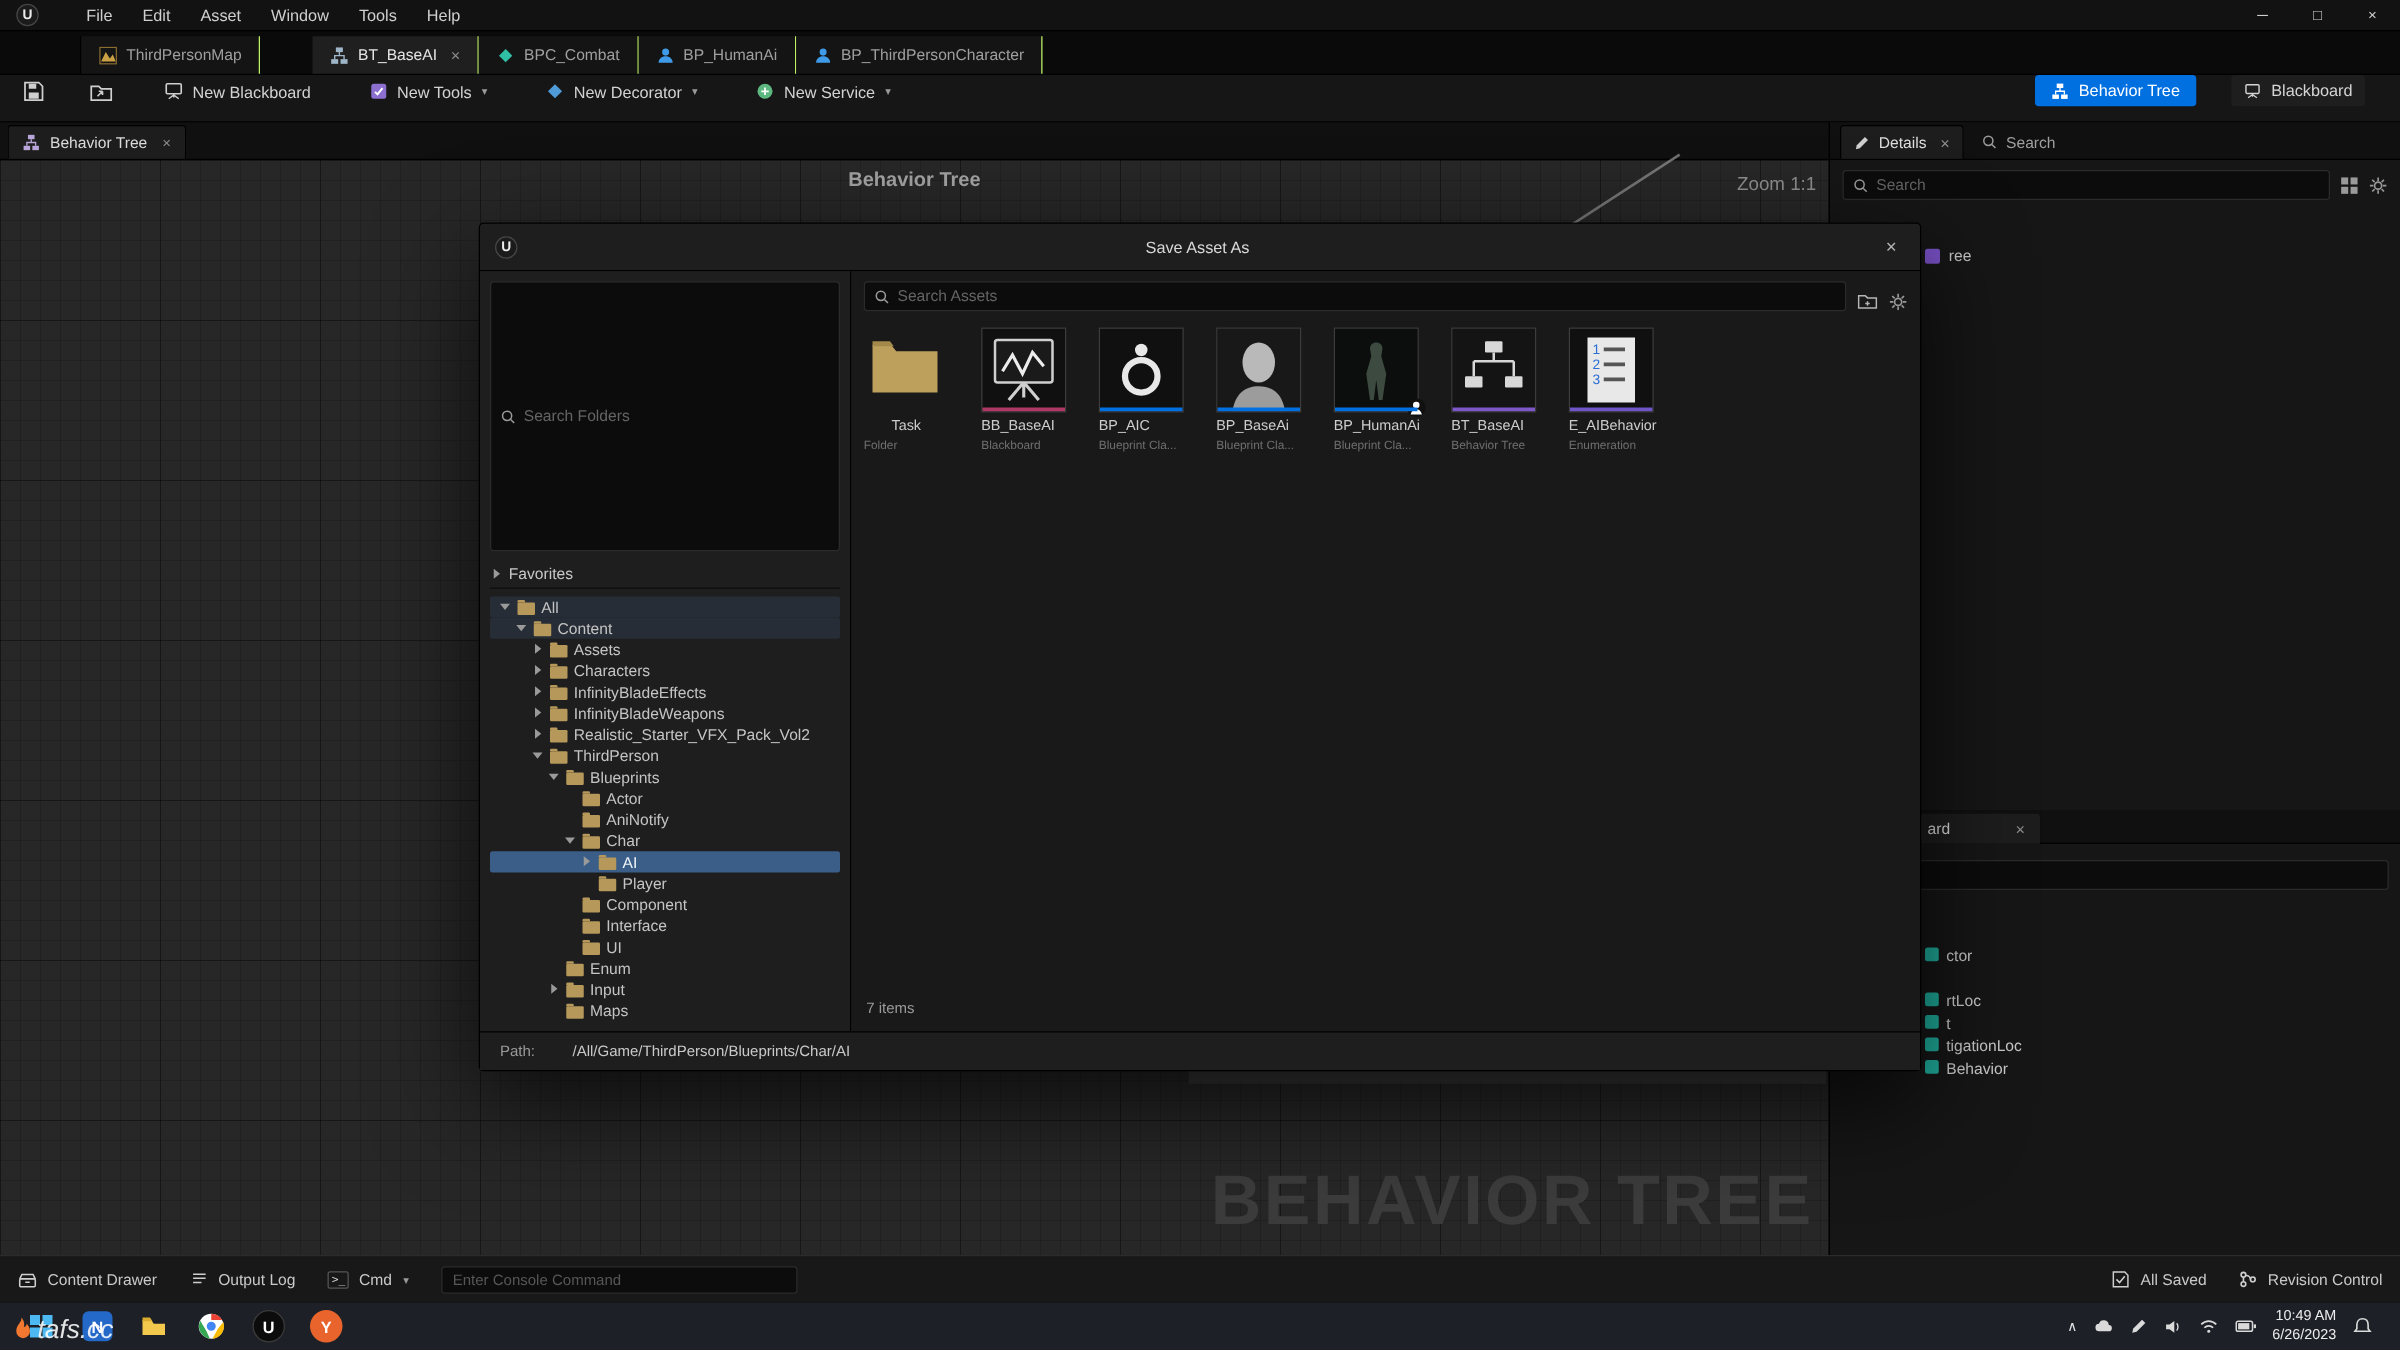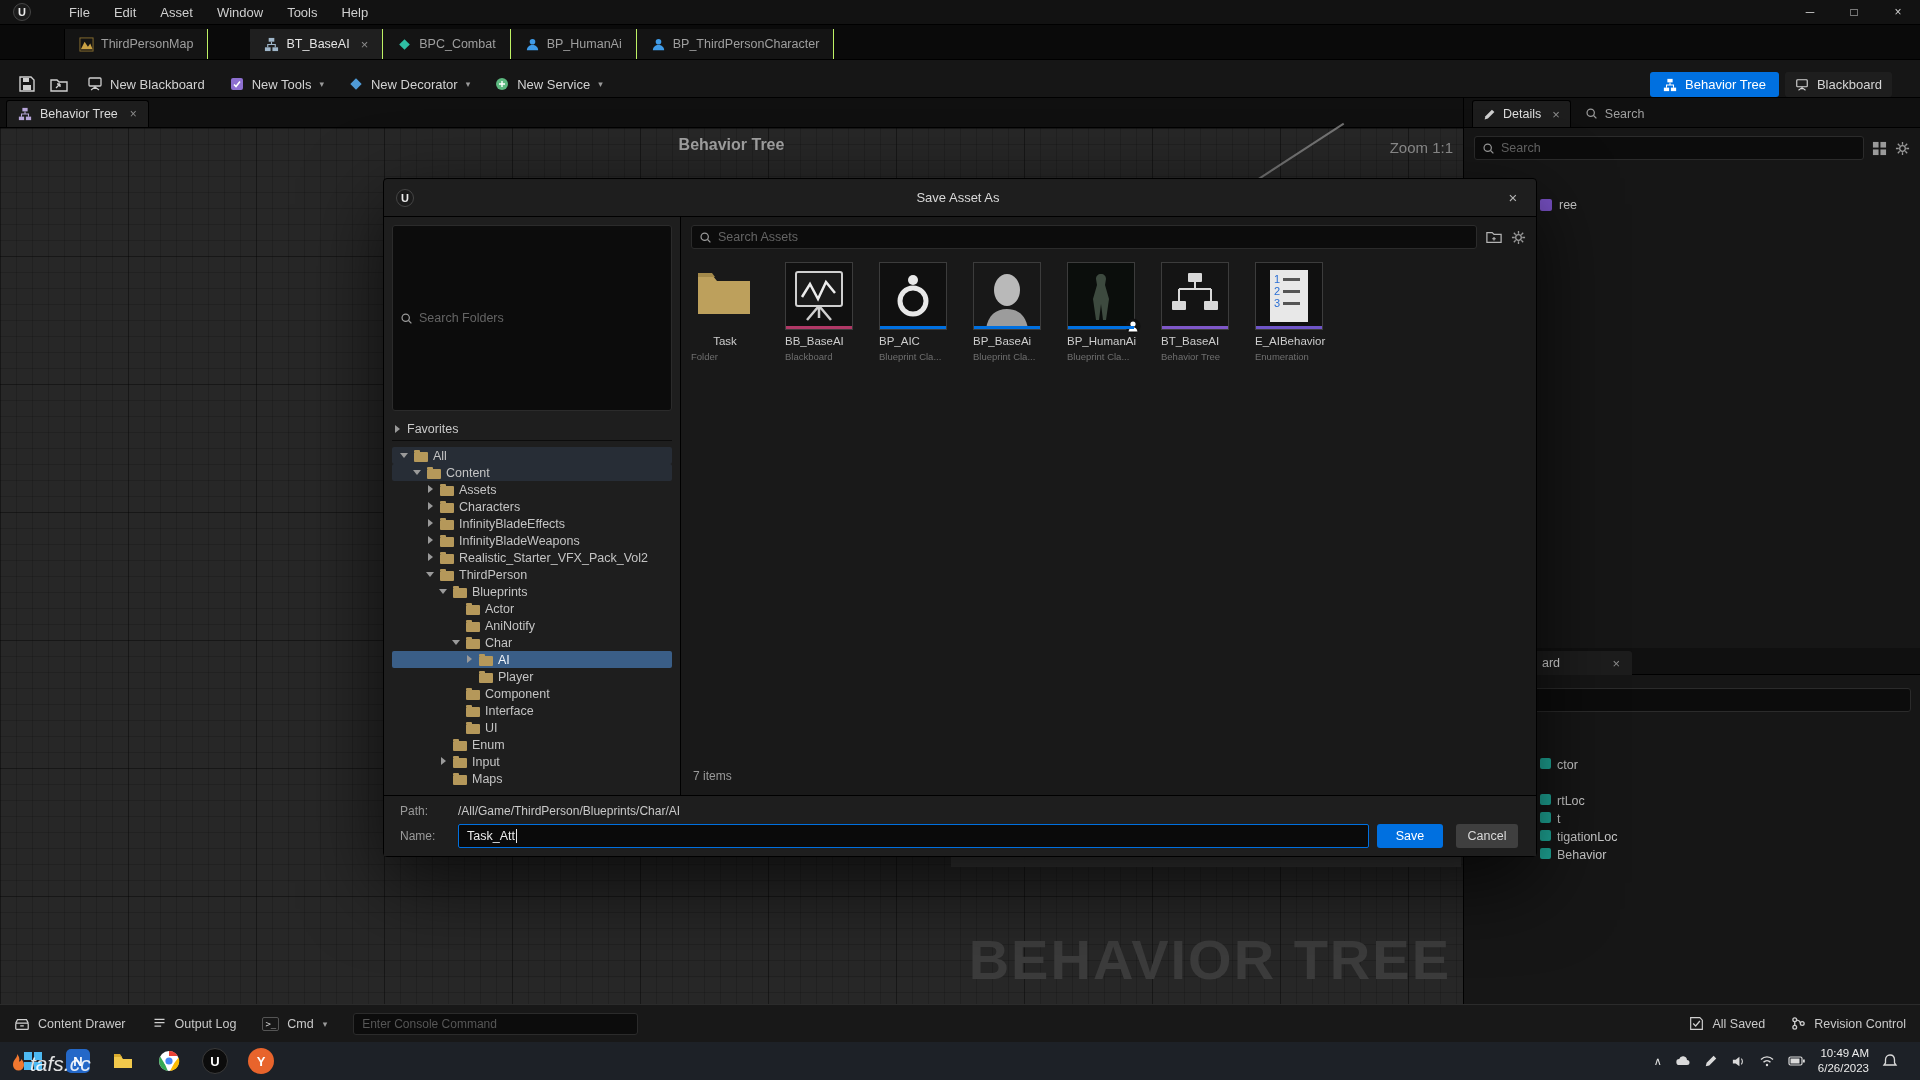--- a/index.html
+++ b/index.html
@@ -24,21 +24,21 @@
 .atab.active{background:#1f1f1f;color:#e4e4e4}
 .ticon{width:15px;height:15px;flex:none}
 .ticon svg{display:none}
 .atab[data-kind=level] .k-level{display:block}
 .atab[data-kind=bt] .k-bt{display:block}
 .atab[data-kind=component] .k-component{display:block}
 .atab[data-kind=person] .k-person{display:block}
 .tclose{color:#8d8d8d;margin-left:4px;font-size:13px}
 
 
-.toolbar{position:absolute;left:0;top:60px;width:1920px;height:38px;background:#161616;border-bottom:1px solid #000;display:flex;align-items:flex-end;padding:0 14px;gap:6px}
+.toolbar{position:absolute;left:0;top:60px;width:1920px;height:38px;background:#161616;border-bottom:1px solid #000;display:flex;align-items:flex-start;padding:0 14px;gap:28px}
 .ibtn{display:flex;align-items:center;justify-content:center;padding:4px}
 .tbtn{display:flex;align-items:center;gap:7px;padding:5px 9px;color:#d2d2d2;font-size:13px;white-space:nowrap}
 .caret{font-size:9px;color:#9a9a9a;margin-left:1px}
 .flex-sp{flex:1}
 .btn-primary{background:#0070e0;color:#fff;border-radius:3px;padding:5px 13px;display:flex;gap:8px;align-items:center;font-size:13px}
 .btn-flat{display:flex;gap:8px;align-items:center;padding:5px 10px;color:#d5d5d5;background:#1e1e1e;border-radius:3px;margin-right:14px}
 
 
 .subrow{position:absolute;left:0;top:98px;width:1463px;height:30px;background:#101010;border-bottom:1px solid #000;display:flex;align-items:flex-end}
 .doctab{height:27px;margin-left:6px;background:#1d1d1d;border:1px solid #000;border-bottom:none;border-radius:3px 3px 0 0;display:flex;align-items:center;gap:8px;padding:0 11px;font-size:12.5px;color:#dadada}
@@ -85,21 +85,21 @@
 .tree{margin-top:6px;overflow:hidden}
 .trow{display:flex;align-items:center;gap:5px;height:17px;font-size:12.5px;color:#c4c4c4;padding-left:calc(8px + var(--lv,0)*13px);border-radius:2px;white-space:nowrap}
 .trow.soft{background:#272d36}
 .trow.selected{background:#3a5e87;color:#f0f4f9}
 .tarrow{width:9px;height:9px;position:relative;flex:none}
 .trow[data-arrow=open] .tarrow::before{content:"";position:absolute;left:0;top:2px;border-left:4px solid transparent;border-right:4px solid transparent;border-top:5px solid #9a9a9a}
 .trow[data-arrow=closed] .tarrow::before{content:"";position:absolute;left:2px;top:0;border-top:4px solid transparent;border-bottom:4px solid transparent;border-left:5px solid #9a9a9a}
 .tfolder{width:14px;height:10px;flex:none;background:#b5985a;border-radius:1px;position:relative;margin-top:2px}
 .tfolder::before{content:"";position:absolute;left:0;top:-2px;width:6px;height:2px;background:#b5985a;border-radius:1px 1px 0 0}
 .dlg-right{flex:1;display:flex;flex-direction:column;background:#191919;padding:8px 10px;min-width:0}
-.asset-toolbar{display:flex;align-items:center;gap:9px}
+.asset-toolbar{display:flex;align-items:flex-end;gap:9px}
 .tiles{display:flex;flex-wrap:wrap;gap:12px 9px;margin-top:13px;align-content:flex-start;flex:1;min-height:0}
 .tile{width:85px;display:flex;flex-direction:column}
 .thumb{width:68px;height:68px;position:relative;background:#101010;border:1px solid #3c3c3c}
 .tile[data-kind=folder] .thumb{background:transparent;border:none}
 .thumb .v{display:none;position:absolute;left:0;top:0}
 .tile[data-kind=folder] .v-folder{display:block}
 .tile[data-kind=blackboard] .v-blackboard{display:block}
 .tile[data-kind=aic] .v-aic{display:block}
 .tile[data-kind=head] .v-head{display:block}
 .tile[data-kind=human] .v-human{display:block}
@@ -656,29 +656,20 @@
           </div>
         </div>
       <div class="items-count">7 items</div>
     </div>
   </div>
   <div class="dlg-footer">
     <div class="path-row">
       <span class="rowlabel">Path:</span>
       <span class="path-value">/All/Game/ThirdPerson/Blueprints/Char/AI</span>
     </div>
-    <div class="name-row">
-      <span class="rowlabel">Name:</span>
-      <div class="name-input">
-        <span>Task_Att</span>
-        <i class="caret-i"></i>
-      </div>
-      <span class="btn-save">Save</span>
-      <span class="btn-cancel">Cancel</span>
-    </div>
   </div>
 </div>
 
 <div class="statusbar">
   <span class="sb-item">
     <svg width="16" height="16" viewBox="0 0 18 18">
         <rect x="2" y="8" width="14" height="7" rx="1" fill="none" stroke="#cfcfcf" stroke-width="1.4"></rect>
         <path d="M2 8l2-4h10l2 4M7 11h4" stroke="#cfcfcf" stroke-width="1.4" fill="none"></path>
       </svg>
     <span>Content Drawer</span>

